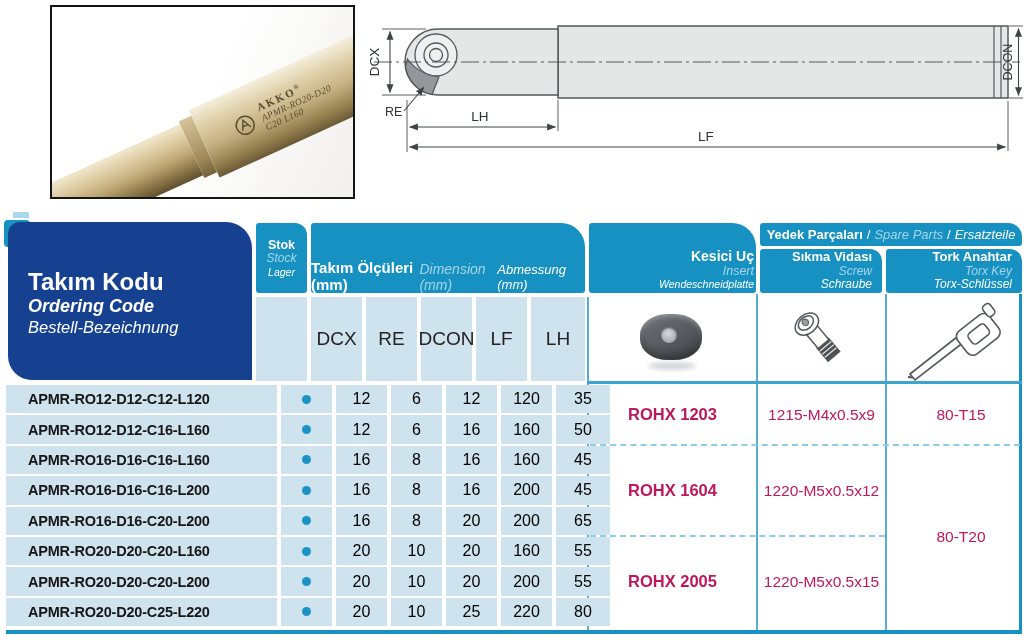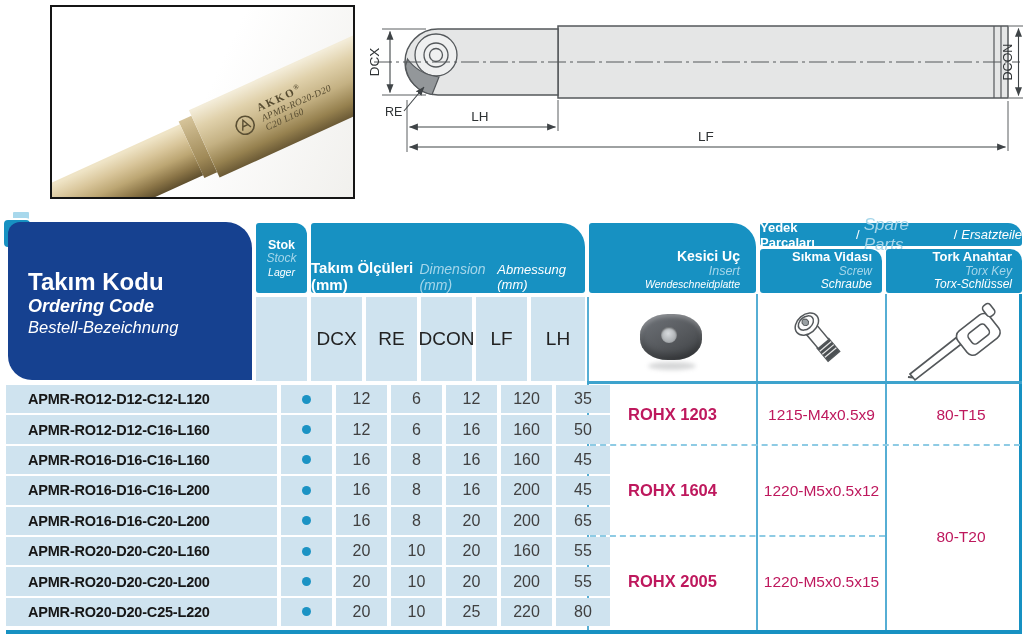--- a/index.html
+++ b/index.html
@@ -45,21 +45,21 @@
   .db-tr{font-size:24px;font-weight:bold;}
   .db-en{font-size:18px;font-weight:bold;font-style:italic;}
   .db-de{font-size:16.5px;font-style:italic;}
 
   .h-stok{left:256px;top:223px;width:51px;height:70px;border-radius:3px 12px 3px 3px;
     display:flex;flex-direction:column;justify-content:center;align-items:center;line-height:1.15;}
   .h-dims{left:311px;top:223px;width:274px;height:70px;border-radius:3px 24px 3px 3px;
     display:flex;justify-content:center;align-items:flex-end;padding-right:10px;line-height:1.15;}
   .h-insert{left:589px;top:223px;width:167px;height:70px;border-radius:3px 24px 3px 3px;
     display:flex;flex-direction:column;justify-content:flex-start;align-items:flex-end;
-    padding:25px 16px 0 0;line-height:1.15;}
+    padding:25px 2px 0 0;line-height:1.15;}
   .h-spare{left:760px;top:223px;width:262px;height:23px;border-radius:3px 14px 3px 3px;
     display:flex;justify-content:center;align-items:center;font-size:13px;gap:4px;}
   .h-screw{left:760px;top:249px;width:122px;height:44px;border-radius:3px 12px 3px 3px;
     display:flex;flex-direction:column;justify-content:center;align-items:flex-end;padding-right:10px;line-height:1.12;}
   .h-torx{left:886px;top:249px;width:136px;height:44px;border-radius:3px 12px 3px 3px;
     display:flex;flex-direction:column;justify-content:center;align-items:flex-end;padding-right:10px;line-height:1.12;}
   .t1{font-weight:bold;font-size:14px;}
   .t2{font-style:italic;font-size:12.5px;color:#a5d6ea;}
   .t3{font-style:italic;font-size:11.5px;}
   .h-dims .t1{font-size:15px;}.h-dims .t2{font-size:14px;}.h-dims .t3{font-size:13px;}
@@ -67,21 +67,21 @@
   .h-insert .t3{font-size:10.5px;}
 
   
   .colcell{position:absolute;top:297px;height:84px;background:#cfe3ef;display:flex;
     align-items:center;justify-content:center;font-size:19px;color:#222;}
 
   
   .rows{position:absolute;left:0;top:385px;}
   .row{display:flex;height:28.4px;margin-bottom:2px;}
   .cell{background:#cfe3ef;display:flex;align-items:center;justify-content:center;
-    font-size:16px;color:#404040;}
+    font-size:16px;color:#000000;}
   .c-code{margin-left:6px;width:271px;justify-content:flex-start;padding-left:22px;box-sizing:border-box;
     font-weight:bold;font-size:14.5px;letter-spacing:-0.2px;color:#161616;}
   .c-stok{margin-left:4px;width:51px;}
   .c-num{margin-left:4px;width:51px;}
   .c-lh{width:54px;}
   .dot{width:9px;height:9px;border-radius:50%;background:#1b93c4;}
 
   
   .vline{position:absolute;width:2px;background:#56aed4;}
   .hline{position:absolute;height:3px;background:#3ea3cd;}
@@ -201,21 +201,21 @@
     <span class="t3">Abmessung (mm)</span>
   </div>
   <div class="hdr h-insert">
     <span class="t1">Kesici Uç</span>
     <span class="t2">Insert</span>
     <span class="t3">Wendeschneidplatte</span>
   </div>
   <div class="hdr h-spare">
     <span class="t1" style="font-size:13px">Yedek Parçaları</span>
     <span>/</span>
-    <span class="t2" style="font-size:17px">Spare Parts</span>
+    <span class="t2" style="font-size:13px">Spare Parts</span>
     <span>/</span>
     <span class="t3" style="font-size:13px">Ersatzteile</span>
   </div>
   <div class="hdr h-screw">
     <span class="t1" style="font-size:13px">Sıkma Vidası</span>
     <span class="t2" style="font-size:12px">Screw</span>
     <span class="t3" style="font-size:12px">Schraube</span>
   </div>
   <div class="hdr h-torx">
     <span class="t1" style="font-size:13px">Tork Anahtar</span>

